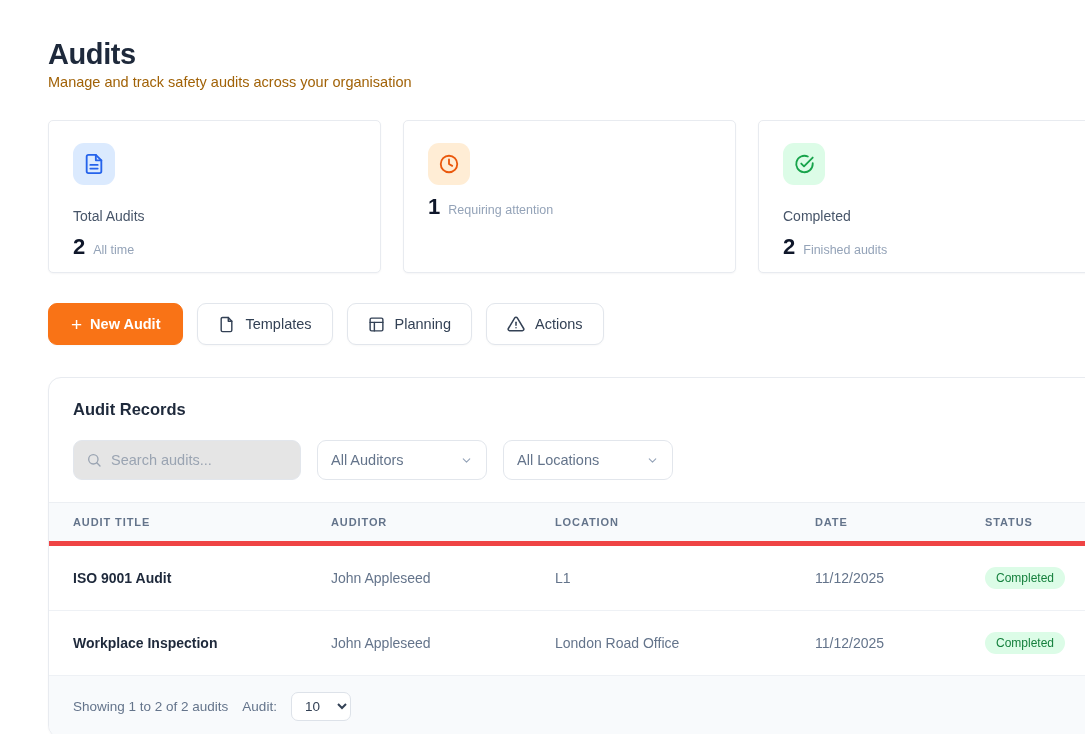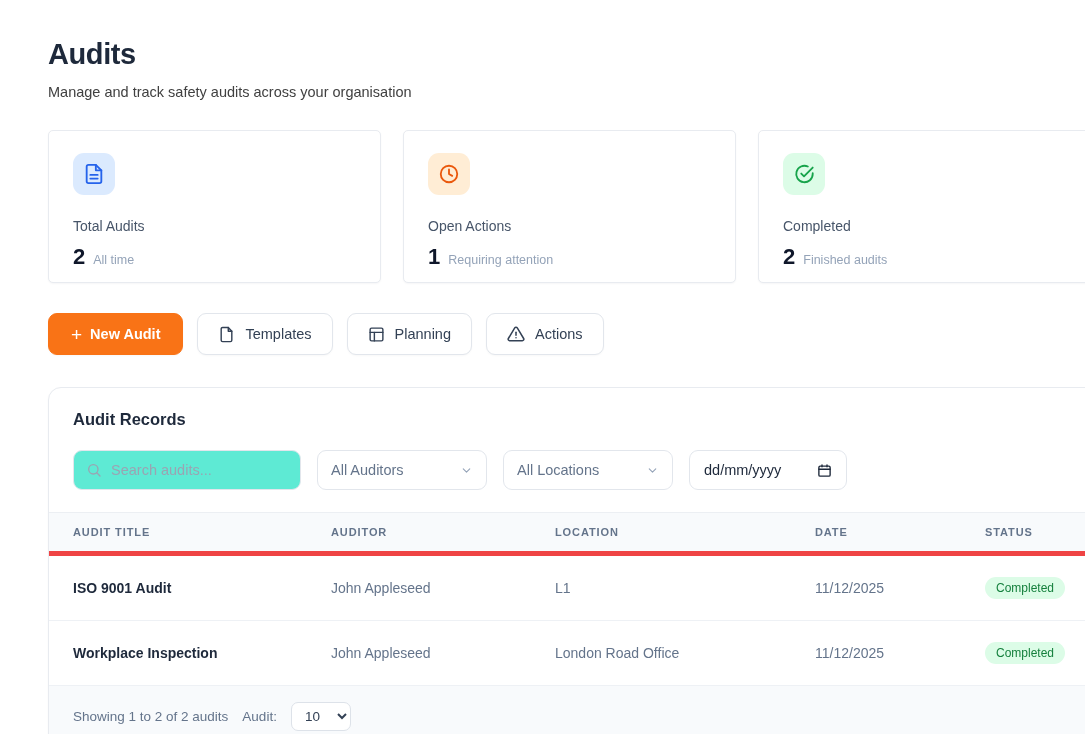--- a/index.html
+++ b/index.html
@@ -20,22 +20,21 @@
   
   .page-title {
     font-size: 29px;
     font-weight: 700;
     color: #1e293b;
     letter-spacing: -0.4px;
     line-height: 36px;
   }
   .page-subtitle {
     font-size: 14.5px;
-    color: #404040;
-    margin-top: 10px;
+    color: #a16207;
     line-height: 20px;
   }
 
   
   .stats {
     display: flex;
     gap: 22px;
     margin-top: 28px;
     width: 1100px;
   }
@@ -142,21 +141,21 @@
   }
   .search-box {
     width: 228px;
     height: 40px;
     border: 1px solid #e2e6ec;
     border-radius: 9px;
     display: flex;
     align-items: center;
     padding: 0 12px;
     gap: 9px;
-    background: #5eead4;
+    background: #e5e5e5;
   }
   .search-box input {
     border: none;
     outline: none;
     font-size: 14.5px;
     font-family: inherit;
     color: #334155;
     width: 100%;
     background: transparent;
   }
@@ -274,21 +273,20 @@
       </div>
     </div>
 
     <div class="stat-card">
       <div class="stat-icon amber">
         <svg width="22" height="22" viewBox="0 0 24 24" fill="none" stroke="#ea580c" stroke-width="2" stroke-linecap="round" stroke-linejoin="round">
           <circle cx="12" cy="12" r="9"></circle>
           <polyline points="12 7 12 12 15.5 14"></polyline>
         </svg>
       </div>
-      <div class="stat-label">Open Actions</div>
       <div class="stat-valrow">
         <span class="stat-value">1</span>
         <span class="stat-sub">Requiring attention</span>
       </div>
     </div>
 
     <div class="stat-card">
       <div class="stat-icon green">
         <svg width="22" height="22" viewBox="0 0 24 24" fill="none" stroke="#16a34a" stroke-width="2" stroke-linecap="round" stroke-linejoin="round">
           <path d="M21.5 11.2V12a9 9 0 1 1-5.3-8.2"></path>
@@ -373,31 +371,20 @@
 
         <div class="select-box">
           <span>All Locations</span>
           <span>
             <svg width="13" height="13" viewBox="0 0 24 24" fill="none" stroke="#94a3b8" stroke-width="2" stroke-linecap="round" stroke-linejoin="round">
               <polyline points="6 9 12 15 18 9"></polyline>
             </svg>
           </span>
         </div>
 
-        <div class="date-box">
-          <span>dd/mm/yyyy</span>
-          <span>
-            <svg width="15" height="15" viewBox="0 0 24 24" fill="none" stroke="#1e293b" stroke-width="2.2" stroke-linecap="round" stroke-linejoin="round">
-              <rect x="3" y="5" width="18" height="16" rx="2"></rect>
-              <line x1="3" y1="10" x2="21" y2="10"></line>
-              <line x1="8" y1="3" x2="8" y2="6"></line>
-              <line x1="16" y1="3" x2="16" y2="6"></line>
-            </svg>
-          </span>
-        </div>
 
       </div>
     </div>
 
     <table>
       <thead>
         <tr>
           <th class="c1">AUDIT TITLE</th>
           <th class="c2">AUDITOR</th>
           <th class="c3">LOCATION</th>

